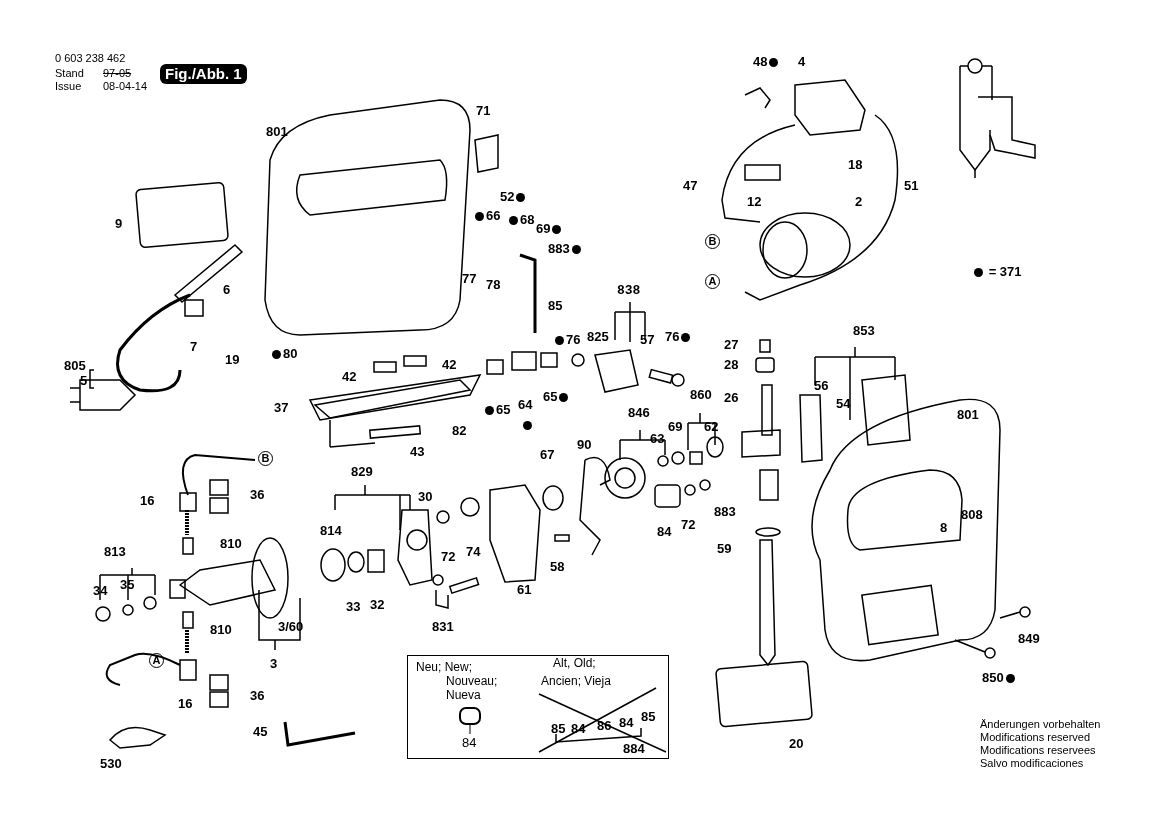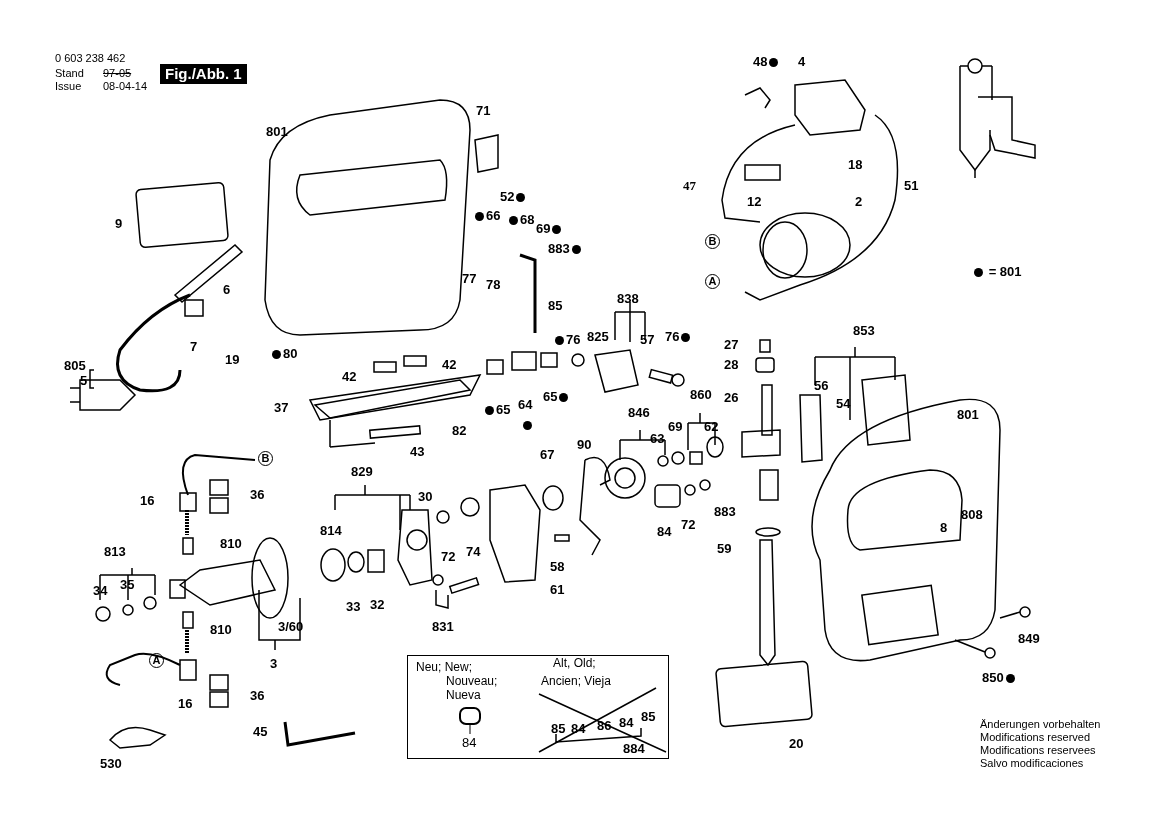--- a/index.html
+++ b/index.html
@@ -1,20 +1,20 @@
 <!DOCTYPE html>
 <html><head>
 <meta charset="utf-8">
 <style>
   html, body { margin:0; padding:0; background:#ffffff; }
   body { width:1169px; height:826px; position:relative; overflow:hidden;
          font-family:"Liberation Sans", sans-serif; color:#000; }
   .hdr { position:absolute; font-size:11px; line-height:12px; }
   .fig-badge { position:absolute; left:160px; top:64px; background:#000; color:#fff;
-               font-weight:bold; font-size:15px; padding:1px 5px; line-height:18px; }
+               font-weight:bold; font-size:15px; padding:1px 5px; line-height:18px;border-radius:6px; }
   .lbl { position:absolute; font-weight:bold; font-size:13px; line-height:14px; white-space:nowrap; }
   .dot { display:inline-block; width:9px; height:9px; border-radius:50%; background:#000; vertical-align:middle; margin:0 2px; }
   .notes { position:absolute; left:980px; top:718px; font-size:11px; line-height:13px; }
   .box { position:absolute; border:1.5px solid #000; background:#fff; }
   .box-title { position:absolute; font-size:12px; line-height:14px; }
   svg.draw { position:absolute; left:0; top:0; }
   .strike { text-decoration: line-through; }
 </style>
 </head>
 <body>
@@ -170,54 +170,54 @@
 <div class="lbl" style="left:270px;top:347px;"><span class="dot"></span><span>80</span></div>
 <div class="lbl" style="left:342px;top:370px;">42</div>
 <div class="lbl" style="left:442px;top:358px;">42</div>
 <div class="lbl" style="left:274px;top:401px;">37</div>
 <div class="lbl" style="left:452px;top:424px;">82</div>
 <div class="lbl" style="left:410px;top:445px;">43</div>
 <div class="lbl" style="left:483px;top:403px;"><span class="dot"></span><span>65</span></div>
 <div class="lbl" style="left:518px;top:398px;">64</div>
 <div class="lbl" style="left:543px;top:390px;"><span>65</span><span class="dot"></span></div>
 <div class="lbl" style="left:521px;top:418px;"><span class="dot"></span></div>
-<div class="lbl" style="left:617px;top:292px;">838</div>
+<div class="lbl" style="left:617px;top:284px;font-family:Liberation Mono, monospace;">838</div>
 <div class="lbl" style="left:553px;top:333px;"><span class="dot"></span><span>76</span></div>
 <div class="lbl" style="left:587px;top:330px;">825</div>
 <div class="lbl" style="left:640px;top:333px;">57</div>
 <div class="lbl" style="left:665px;top:330px;"><span>76</span><span class="dot"></span></div>
 <div class="lbl" style="left:753px;top:55px;"><span>48</span><span class="dot"></span></div>
 <div class="lbl" style="left:798px;top:55px;">4</div>
 <div class="lbl" style="left:848px;top:158px;">18</div>
-<div class="lbl" style="left:683px;top:179px;font-family:Liberation Serif, serif;">47</div>
+<div class="lbl" style="left:683px;top:179px;">47</div>
 <div class="lbl" style="left:747px;top:195px;">12</div>
 <div class="lbl" style="left:855px;top:195px;">2</div>
 <div class="lbl" style="left:904px;top:179px;">51</div>
 <div class="lbl" style="left:705px;top:234px;border:1.5px solid #000;border-radius:50%;width:13px;height:13px;text-align:center;font-size:11px;line-height:13px;">B</div>
 <div class="lbl" style="left:705px;top:274px;border:1.5px solid #000;border-radius:50%;width:13px;height:13px;text-align:center;font-size:11px;line-height:13px;">A</div>
-<div class="lbl" style="left:972px;top:265px;"><span class="dot"></span> <span>= 801</span></div>
+<div class="lbl" style="left:972px;top:265px;"><span class="dot"></span> <span>= 371</span></div>
 <div class="lbl" style="left:724px;top:338px;">27</div>
 <div class="lbl" style="left:724px;top:358px;">28</div>
 <div class="lbl" style="left:724px;top:391px;">26</div>
 <div class="lbl" style="left:853px;top:324px;">853</div>
 <div class="lbl" style="left:814px;top:379px;">56</div>
 <div class="lbl" style="left:836px;top:397px;">54</div>
 <div class="lbl" style="left:957px;top:408px;">801</div>
 <div class="lbl" style="left:628px;top:406px;">846</div>
 <div class="lbl" style="left:650px;top:432px;">63</div>
 <div class="lbl" style="left:668px;top:420px;">69</div>
 <div class="lbl" style="left:690px;top:388px;">860</div>
 <div class="lbl" style="left:704px;top:420px;">62</div>
 <div class="lbl" style="left:657px;top:525px;">84</div>
 <div class="lbl" style="left:681px;top:518px;">72</div>
 <div class="lbl" style="left:714px;top:505px;">883</div>
 <div class="lbl" style="left:717px;top:542px;">59</div>
 <div class="lbl" style="left:540px;top:448px;">67</div>
 <div class="lbl" style="left:577px;top:438px;">90</div>
-<div class="lbl" style="left:517px;top:583px;margin-left:33px;">61</div>
+<div class="lbl" style="left:517px;top:583px;">61</div>
 <div class="lbl" style="left:550px;top:560px;">58</div>
 <div class="lbl" style="left:351px;top:465px;">829</div>
 <div class="lbl" style="left:418px;top:490px;">30</div>
 <div class="lbl" style="left:320px;top:524px;">814</div>
 <div class="lbl" style="left:441px;top:550px;">72</div>
 <div class="lbl" style="left:466px;top:545px;">74</div>
 <div class="lbl" style="left:346px;top:600px;">33</div>
 <div class="lbl" style="left:370px;top:598px;">32</div>
 <div class="lbl" style="left:432px;top:620px;">831</div>
 <div class="lbl" style="left:140px;top:494px;">16</div>

